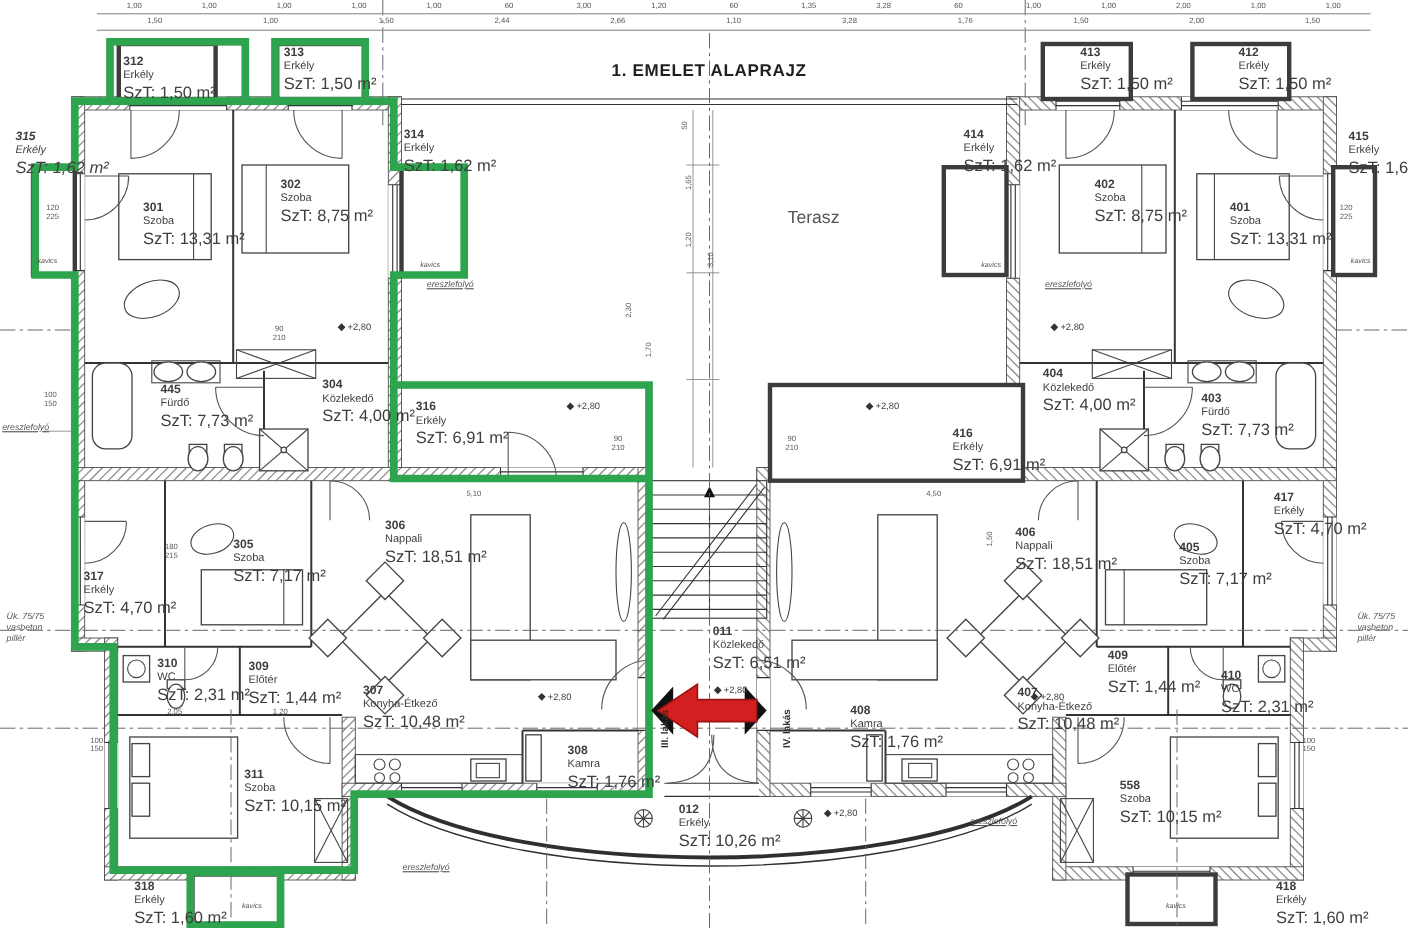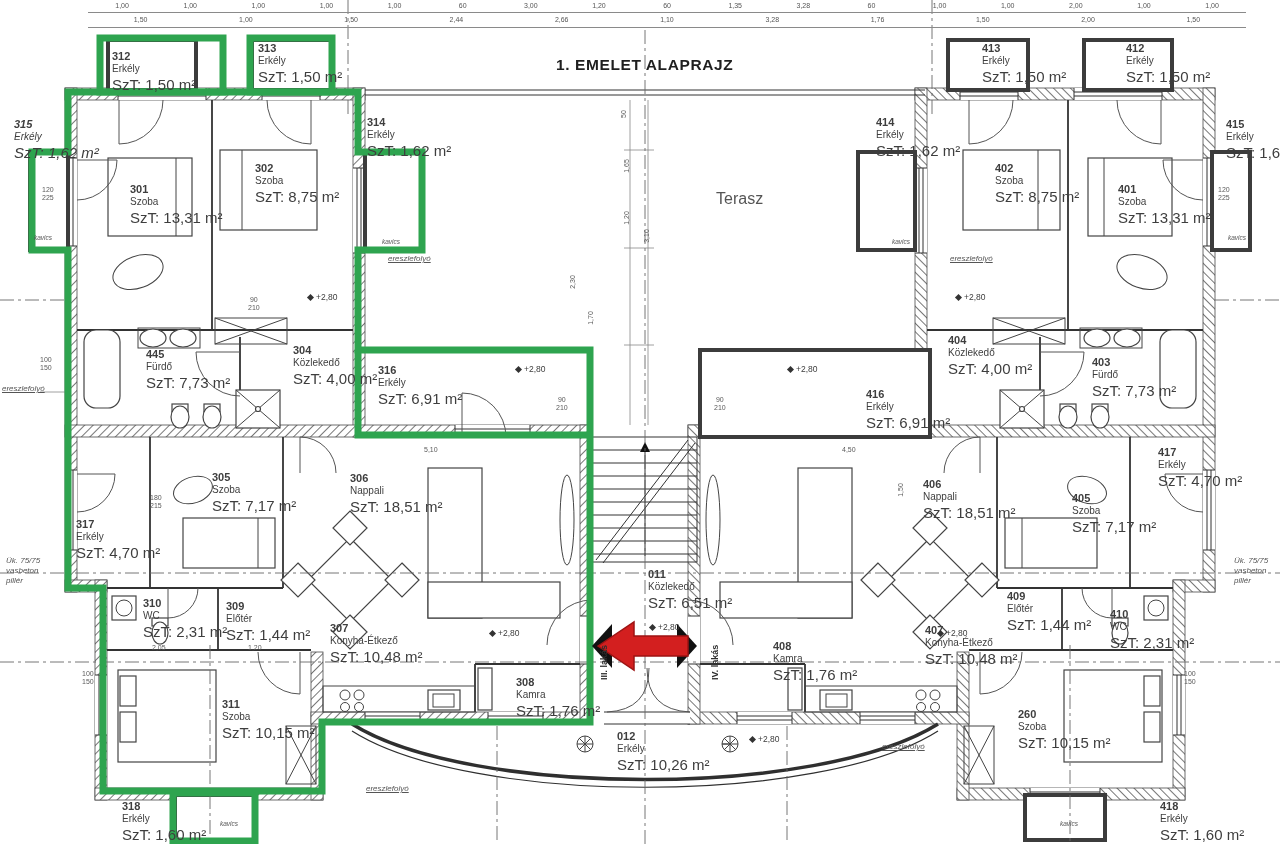--- a/index.html
+++ b/index.html
@@ -298,21 +298,21 @@
       <div class="room-label" style="left: 146px; top: 348px;">
       <span class="num">445</span>
       <span class="rname">Fürdő</span>
       <span class="area">SzT: 7,73 m²</span>
     </div>
       <div class="room-label" style="left: 293px; top: 344px;">
       <span class="num">304</span>
       <span class="rname">Közlekedő</span>
       <span class="area">SzT: 4,00 m²</span>
     </div>
-      <div class="room-label" style="left: 212px; top: 471px;">
+      <div class="room-label" style="left: 212px; top: 489px;">
       <span class="num">305</span>
       <span class="rname">Szoba</span>
       <span class="area">SzT: 7,17 m²</span>
     </div>
       <div class="room-label" style="left: 350px; top: 472px;">
       <span class="num">306</span>
       <span class="rname">Nappali</span>
       <span class="area">SzT: 18,51 m²</span>
     </div>
       <div class="room-label" style="left: 330px; top: 622px;">
@@ -429,21 +429,21 @@
       <span class="num">409</span>
       <span class="rname">Előtér</span>
       <span class="area">SzT: 1,44 m²</span>
     </div>
       <div class="room-label" style="left: 1110px; top: 608px;">
       <span class="num">410</span>
       <span class="rname">WC</span>
       <span class="area">SzT: 2,31 m²</span>
     </div>
       <div class="room-label" style="left: 1018px; top: 708px;">
-      <span class="num">260</span>
+      <span class="num">558</span>
       <span class="rname">Szoba</span>
       <span class="area">SzT: 10,15 m²</span>
     </div>
       <div class="room-label" style="left: 1126px; top: 42px;">
       <span class="num">412</span>
       <span class="rname">Erkély</span>
       <span class="area">SzT: 1,50 m²</span>
     </div>
       <div class="room-label" style="left: 982px; top: 42px;">
       <span class="num">413</span>

